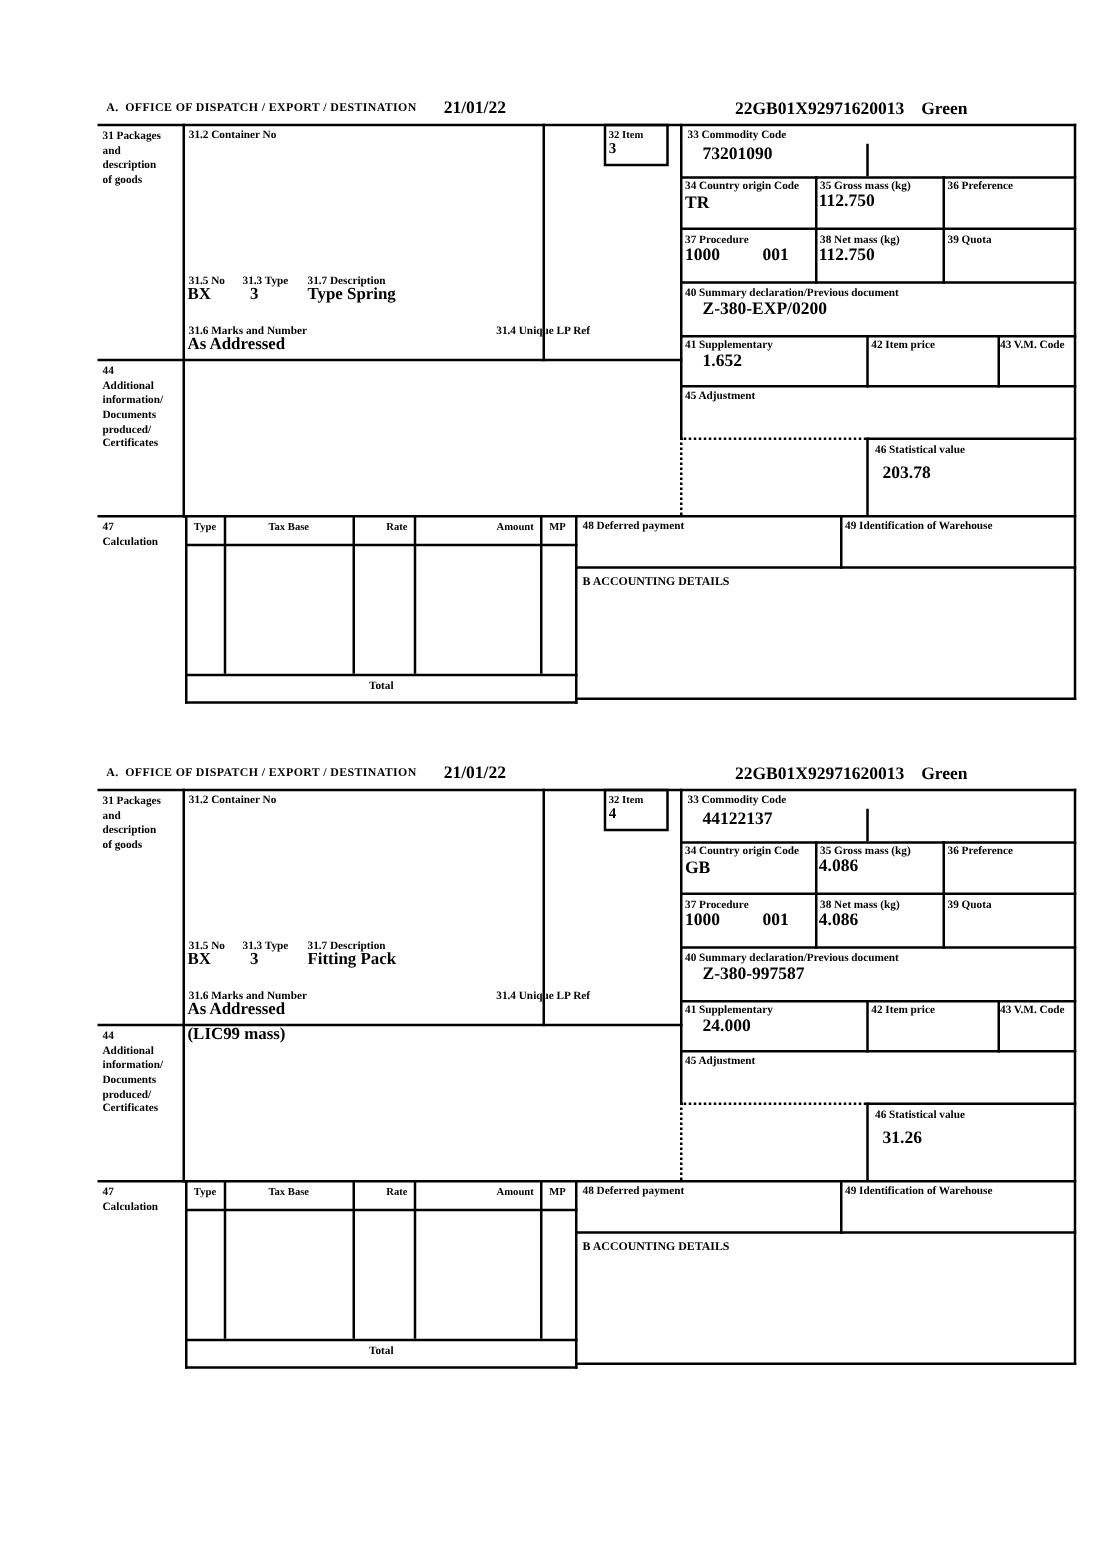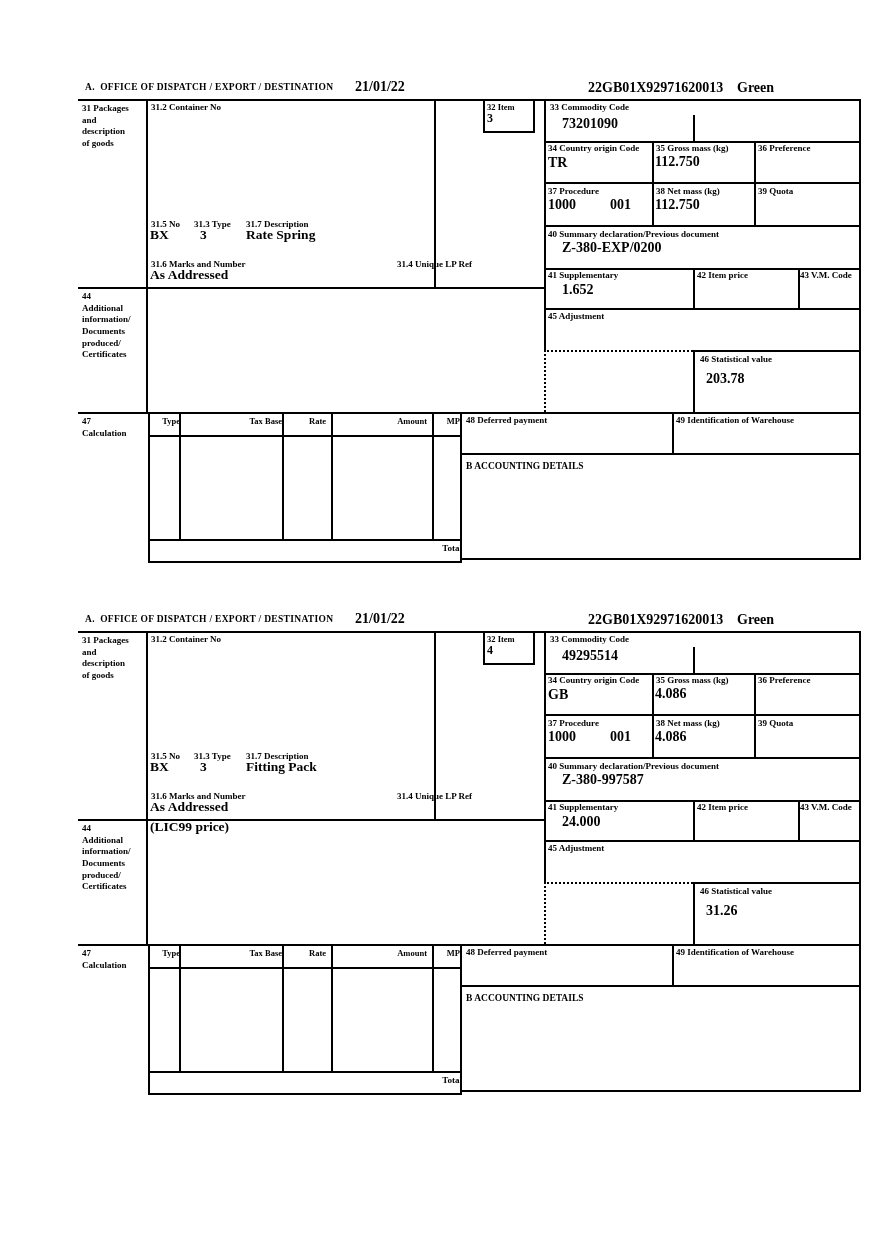--- a/index.html
+++ b/index.html
@@ -15,21 +15,21 @@
   .dv{position:absolute;border-left:2px dotted #000;width:0;}
   .lbl{position:absolute;font-weight:bold;font-size:9px;line-height:1.3;white-space:pre-line;}
   .lbl.s{font-size:8.5px;}
   .val{position:absolute;font-weight:bold;font-size:14px;white-space:pre;line-height:1.05;}
   .val.m{font-size:13.5px;}
   .val.i{font-size:12px;}
   .hdrtxt{position:absolute;font-weight:bold;font-size:9.5px;letter-spacing:.3px;white-space:pre;text-align:center;}
   .bigtxt{position:absolute;font-weight:bold;font-size:14px;white-space:pre;}
   .itembox{position:absolute;left:483px;top:19px;width:48px;height:30px;border:2px solid #000;}
   .th{position:absolute;top:336px;font-weight:bold;font-size:8.5px;}
-  .th.c{text-align:right;}
+  .th.c{text-align:center;}
   .th.r{text-align:right;padding-right:3px;box-sizing:border-box;}
 </style>
 </head>
 <body>
 
   <div class="sec" style="top: 80px;">
 
     <div class="hdrtxt" style="left:85px;top:2px;">A.  OFFICE OF DISPATCH / EXPORT / DESTINATION</div>
     <div class="bigtxt" style="left:355px;top:-1px;">21/01/22</div>
     <div class="bigtxt" style="left:588px;top:0px;">22GB01X92971620013</div>
@@ -84,21 +84,21 @@
     <div class="lbl" style="left:82px;top:336px;width:62px;">47
 Calculation</div>
 
     <div class="lbl" style="left:151px;top:22px;">31.2 Container No</div>
     <div class="val m" style="left:151px;top:38px;"></div>
     <div class="lbl" style="left:151px;top:139px;">31.5 No</div>
     <div class="lbl" style="left:194px;top:139px;">31.3 Type</div>
     <div class="lbl" style="left:246px;top:139px;">31.7 Description</div>
     <div class="val m" style="left:150px;top:148px;">BX</div>
     <div class="val m" style="left:200px;top:148px;">3</div>
-    <div class="val m" style="left:246px;top:148px;">Rate Spring</div>
+    <div class="val m" style="left:246px;top:148px;">Type Spring</div>
     <div class="lbl" style="left:151px;top:179px;">31.6 Marks and Number</div>
     <div class="lbl" style="left:397px;top:179px;">31.4 Unique LP Ref</div>
     <div class="val m" style="left:150px;top:188px;">As Addressed</div>
     <div class="val m" style="left:480px;top:188px;"></div>
 
     <div class="val m" style="left:150px;top:208px;"></div>
 
     <div class="lbl s" style="left:487px;top:22px;">32 Item</div>
     <div class="val i" style="left:487px;top:32px;">3</div>
 
@@ -211,27 +211,27 @@
     <div class="lbl" style="left:194px;top:139px;">31.3 Type</div>
     <div class="lbl" style="left:246px;top:139px;">31.7 Description</div>
     <div class="val m" style="left:150px;top:148px;">BX</div>
     <div class="val m" style="left:200px;top:148px;">3</div>
     <div class="val m" style="left:246px;top:148px;">Fitting Pack</div>
     <div class="lbl" style="left:151px;top:179px;">31.6 Marks and Number</div>
     <div class="lbl" style="left:397px;top:179px;">31.4 Unique LP Ref</div>
     <div class="val m" style="left:150px;top:188px;">As Addressed</div>
     <div class="val m" style="left:480px;top:188px;"></div>
 
-    <div class="val m" style="left:150px;top:208px;">(LIC99 price)</div>
+    <div class="val m" style="left:150px;top:208px;">(LIC99 mass)</div>
 
     <div class="lbl s" style="left:487px;top:22px;">32 Item</div>
     <div class="val i" style="left:487px;top:32px;">4</div>
 
     <div class="lbl" style="left:550px;top:22px;">33 Commodity Code</div>
-    <div class="val" style="left:562px;top:37px;">49295514</div>
+    <div class="val" style="left:562px;top:37px;">44122137</div>
 
     <div class="lbl" style="left:548px;top:63px;">34 Country origin Code</div>
     <div class="val" style="left:548px;top:76px;">GB</div>
     <div class="lbl" style="left:656px;top:63px;">35 Gross mass (kg)</div>
     <div class="val" style="left:655px;top:75px;">4.086</div>
     <div class="lbl" style="left:758px;top:63px;">36 Preference</div>
     <div class="val" style="left:758px;top:75px;"></div>
 
     <div class="lbl" style="left:548px;top:106px;">37 Procedure</div>
     <div class="val" style="left:548px;top:118px;">1000</div>

